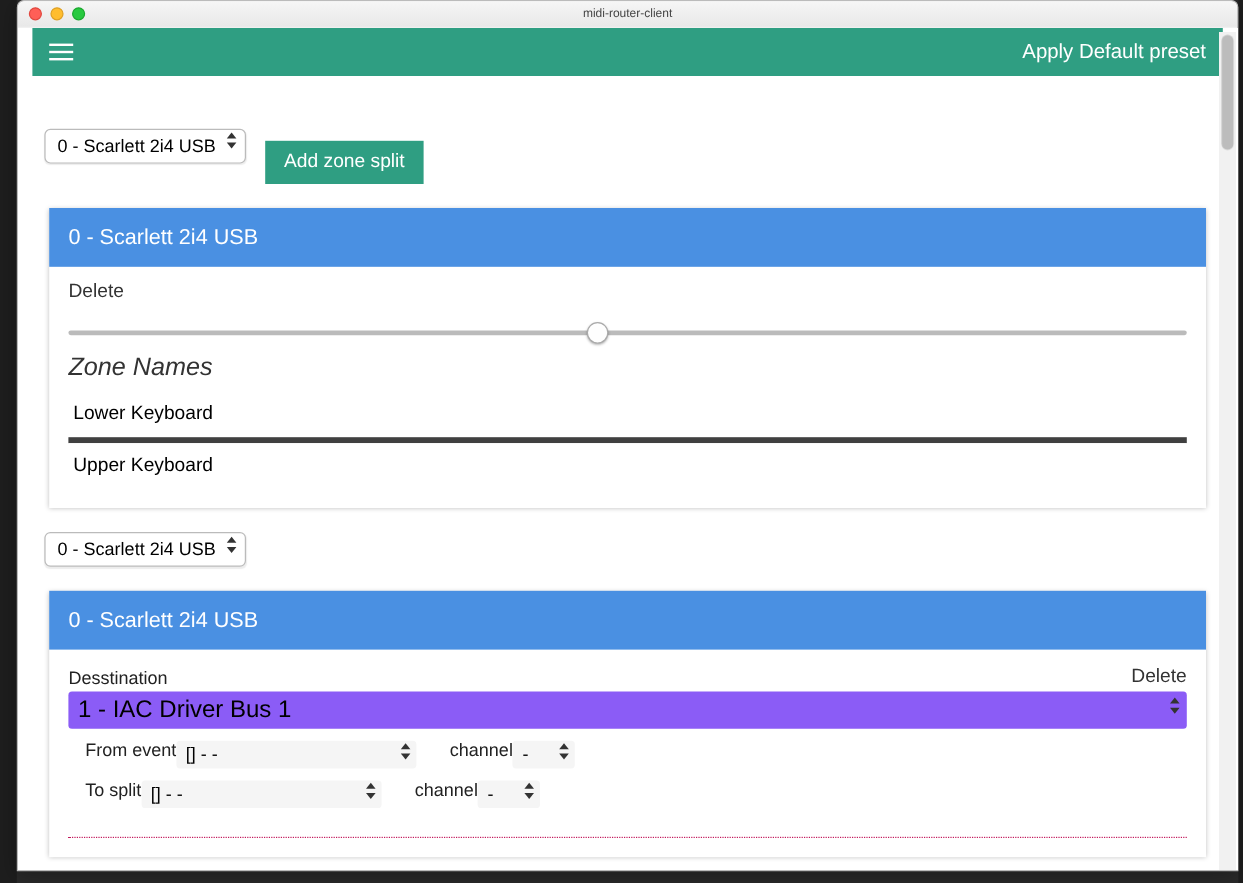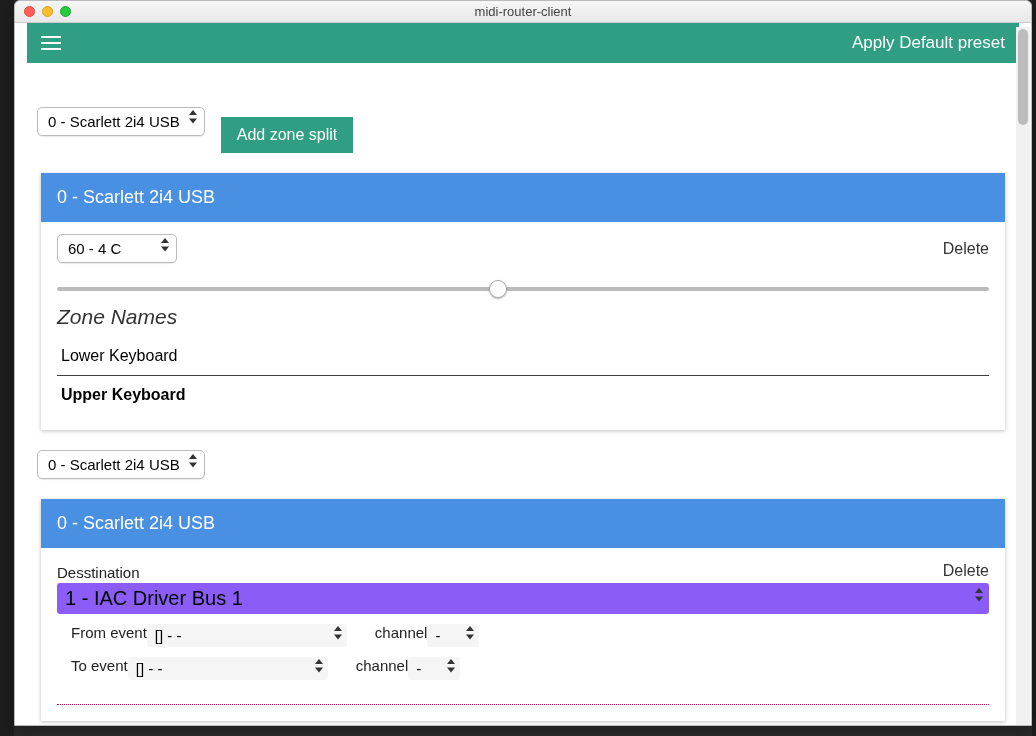--- a/index.html
+++ b/index.html
@@ -30,21 +30,21 @@
     align-items: center;
     position: relative;
   }
   .traffic { display:flex; gap:7px; padding-left:9px; }
   .traffic span { width:11px; height:11px; border-radius:50%; display:block; }
   .tl-close{background:#ff5f57;border:1px solid #e1483f;}
   .tl-min{background:#ffbd2e;border:1px solid #dfa023;}
   .tl-max{background:#28c940;border:1px solid #1ba92f;}
   .titlebar-title{
     position:absolute; left:0; right:0; text-align:center;
-    font-size:13px; color:#444; pointer-events:none;
+    font-size:10px; color:#444; pointer-events:none;
   }
   .app {
     flex:1; overflow:auto; background:#fff; padding-bottom:20px;
   }
   .topbar{
     background:#2f9e82;
     height:40px;
     margin:0 12px;
     display:flex;
     align-items:center;
@@ -92,23 +92,23 @@
   .slider-wrap{margin:14px 0 6px 0;}
   input[type=range]{
     width:100%;appearance:none;height:4px;background:#bbb;border-radius:2px;outline:none;
   }
   input[type=range]::-webkit-slider-thumb{
     appearance:none;width:18px;height:18px;border-radius:50%;background:#fefefe;
     border:1px solid #aaa;box-shadow:0 1px 2px rgba(0,0,0,.3);cursor:pointer;
   }
   .section-label{font-size:21px;color:#333;margin:10px 0 8px 0;font-style:italic;}
   .zone-name{
-    width:100%;border:none;border-bottom:1px solid #404040;padding:10px 4px;font-size:16px;outline:none;
-  }
-  .zone-name:last-child{border-bottom:none;font-weight:bold;}
+    width:100%;border:none;border-bottom:5px solid #404040;padding:10px 4px;font-size:16px;outline:none;
+  }
+  .zone-name:last-child{border-bottom:none;}
   .dest-label{font-size:15px;color:#222;margin-top:4px;}
   .wide-select{
     width:100%;background:#8b5cf6;border:none;border-radius:3px;position:relative;
     padding:4px 8px;font-size:20px;margin-top:2px;cursor:pointer;
   }
   .wide-select::after{
     content:"";position:absolute;right:6px;top:50%;transform:translateY(-50%);
     width:0;height:0;border-left:4px solid transparent;border-right:4px solid transparent;
     border-top:5px solid #333;
   }
@@ -176,21 +176,20 @@
 
       <div class="row">
         <div class="select-like">0 - Scarlett 2i4 USB</div>
         <button class="btn">Add zone split</button>
       </div>
 
       <div class="card">
         <div class="card-header">0 - Scarlett 2i4 USB</div>
         <div class="card-body">
           <div class="split-row">
-            <div class="select-like" style="min-width:120px">60 - 4 C</div>
             <span class="delete-link">Delete</span>
           </div>
           <div class="slider-wrap">
             <input type="range" min="0" max="127" value="60" style="">
           </div>
           <div class="section-label">Zone Names</div>
           <input class="zone-name" value="Lower Keyboard" style="">
           <input class="zone-name" value="Upper Keyboard" style="">
         </div>
       </div>
@@ -214,21 +213,21 @@
               <div class="small-sel">[] - -</div>
             </div>
             <div class="evt-col">
               <label>channel</label>
               <div class="small-sel narrow">-</div>
             </div>
           </div>
 
           <div class="evt-grid">
             <div class="evt-col">
-              <label>To event</label>
+              <label>To split</label>
               <div class="small-sel">[] - -</div>
             </div>
             <div class="evt-col">
               <label>channel</label>
               <div class="small-sel narrow">-</div>
             </div>
           </div>
 
           <div class="dotted"></div>
         </div>

